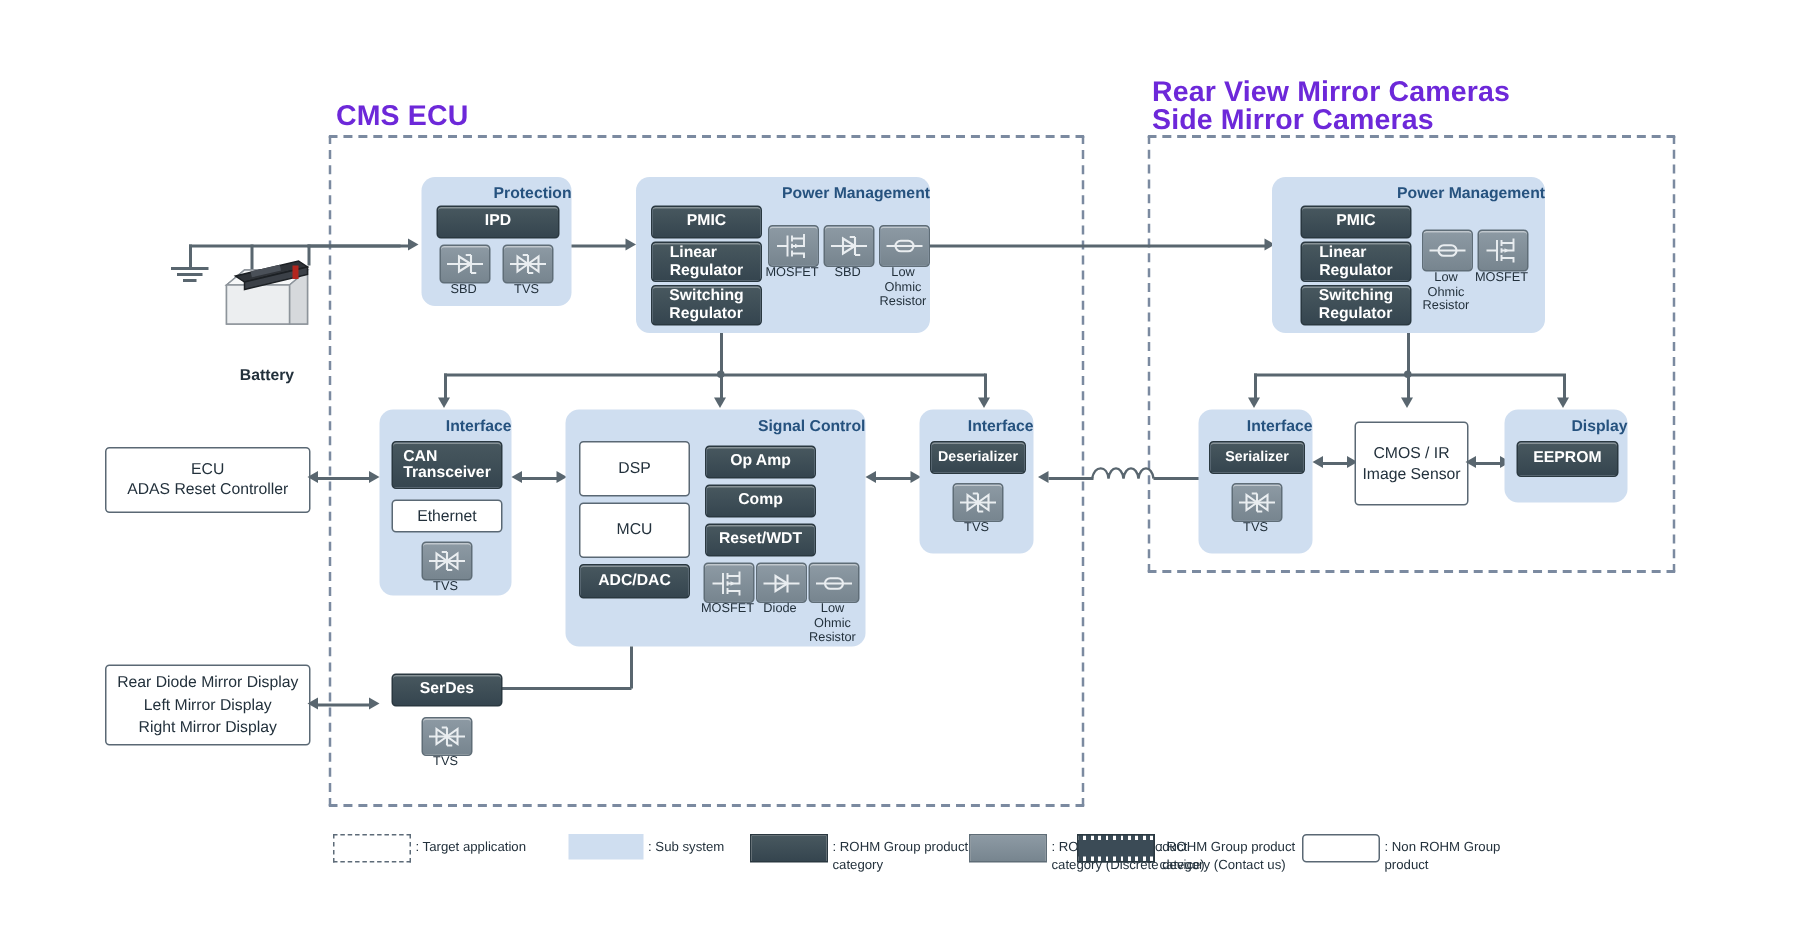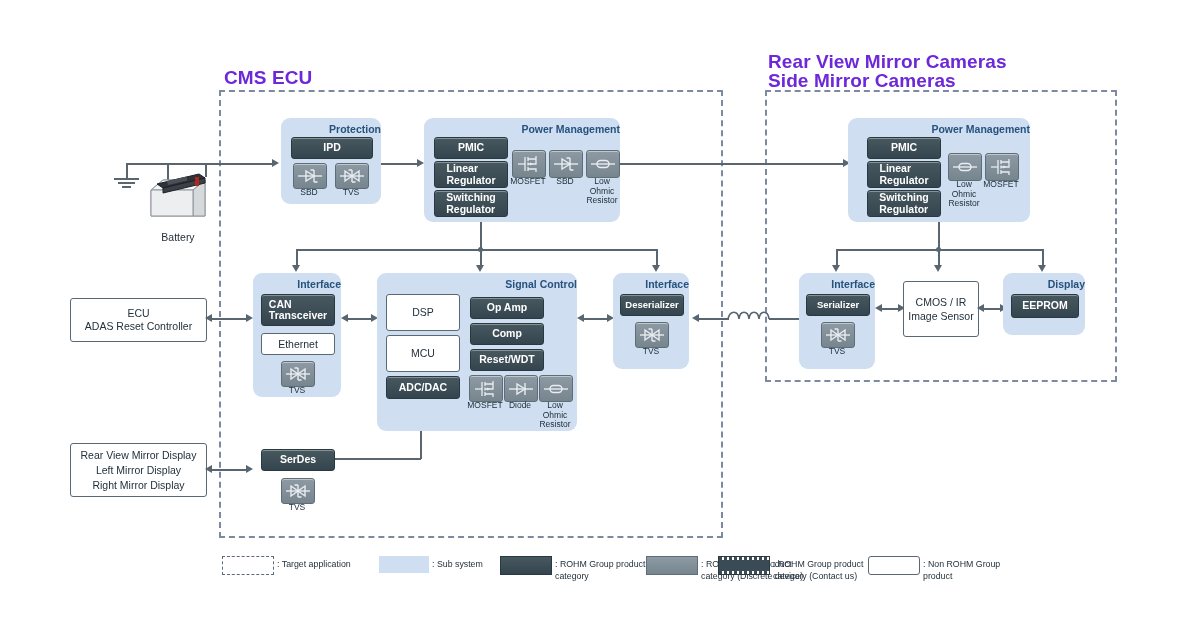--- a/index.html
+++ b/index.html
@@ -47,22 +47,22 @@
   .lnh{height:1.6px;}
   .lnv{width:1.6px;}
   .dot{position:absolute;width:5px;height:5px;border-radius:50%;background:#59666f;}
   .arw{position:absolute;width:0;height:0;}
   .arw.r{border-top:4.5px solid transparent;border-bottom:4.5px solid transparent;border-left:7px solid #59666f;}
   .arw.l{border-top:4.5px solid transparent;border-bottom:4.5px solid transparent;border-right:7px solid #59666f;}
   .arw.d{border-left:4.5px solid transparent;border-right:4.5px solid transparent;border-top:7px solid #59666f;}
 
   
   .bat{position:absolute;}
-  .bat-label{position:absolute;font-size:10.5px;font-weight:normal;color:#23313c;
-      text-align:center;left:0;right:0;top:100%;margin-top:5px;}
+  .bat-label{position:absolute;font-size:10.5px;font-weight:bold;color:#23313c;
+      text-align:center;left:0;right:0;top:100%;margin-top:18px;}
 
   
   .legend{position:absolute;left:0;top:552px;width:1200px;height:40px;}
   .lg-item{position:absolute;display:flex;align-items:flex-start;}
   .lg-sw{flex:0 0 auto;margin-right:3px;}
   .lg-tx{font-size:8.8px;color:#23313c;line-height:11.5px;white-space:pre-line;padding-top:3px;}
   .sw-dashed{width:50px;height:17px;border:1.6px dashed #5d6b78;background:#fff;}
   .sw-sub{width:50px;height:17px;background:#cfdef0;}
   .sw-prod{width:50px;height:17px;background:linear-gradient(#48585f,#35454f);border:1px solid #2a3840;}
   .sw-disc{width:50px;height:17px;background:linear-gradient(#8d9aa4,#77858f);border:1px solid #5f6d77;}
@@ -312,21 +312,21 @@
         <line x1="1" y1="8" x2="25" y2="8" stroke="#e9edf0" stroke-width="1.4"></line>
         <polygon points="6,3 6,13 13,8" fill="none" stroke="#e9edf0" stroke-width="1.4"></polygon>
         <polygon points="20,3 20,13 13,8" fill="none" stroke="#e9edf0" stroke-width="1.4"></polygon>
         <path d="M13 2 L13 14 M13 2 L9.5 2 M13 14 L16.5 14" stroke="#e9edf0" stroke-width="1.4" fill="none"></path>
       </svg>
     </div>
     <div class="cap">TVS</div>
   </div>
 
   <div class="nonrohm" style="left:70px;top:443px;width:135px;height:52px;flex-direction:column;line-height:15px;">
-    <span>Rear View Mirror Display</span>
+    <span>Rear Diode Mirror Display</span>
     <span>Left Mirror Display</span>
     <span>Right Mirror Display</span>
   </div>
   <div class="ln lnh" style="left:212px;top:469px;width:36px;"></div>
   <div class="arw l" style="left:205px;top:465px;"></div>
   <div class="arw r" style="left:246px;top:465px;"></div>
 
   <div class="subsys" style="left:848px;top:118px;width:182px;height:104px;">
     <div class="sub-label">Power Management</div>
   </div>

